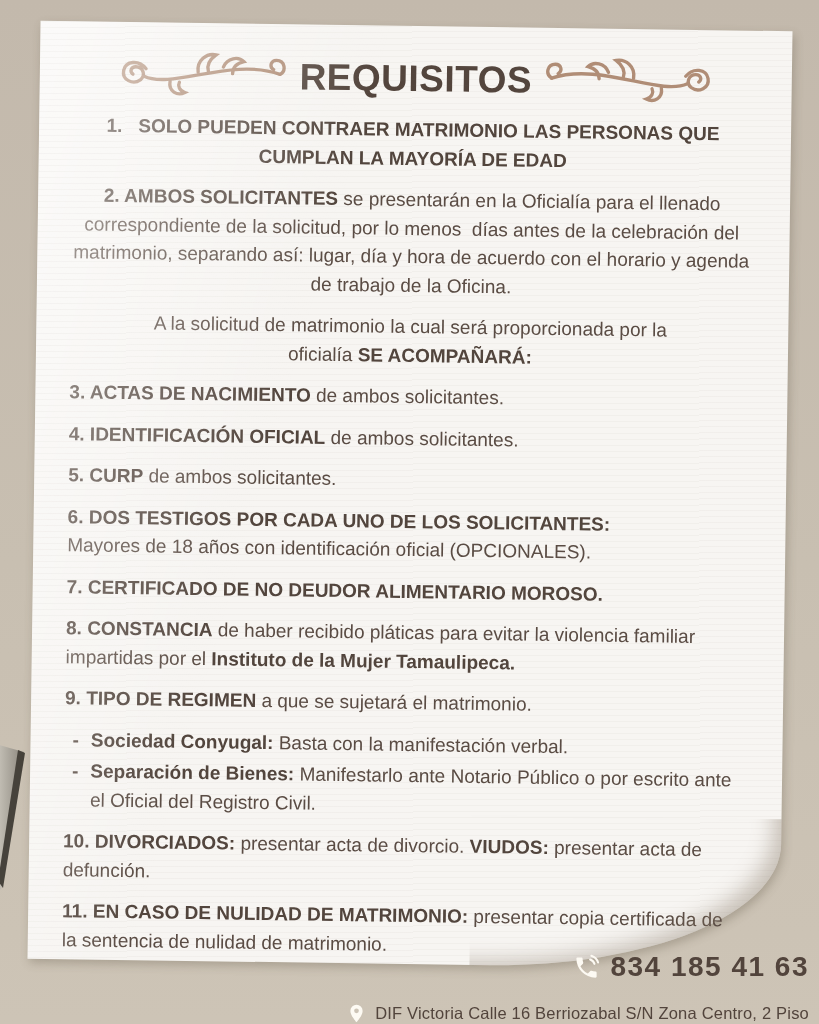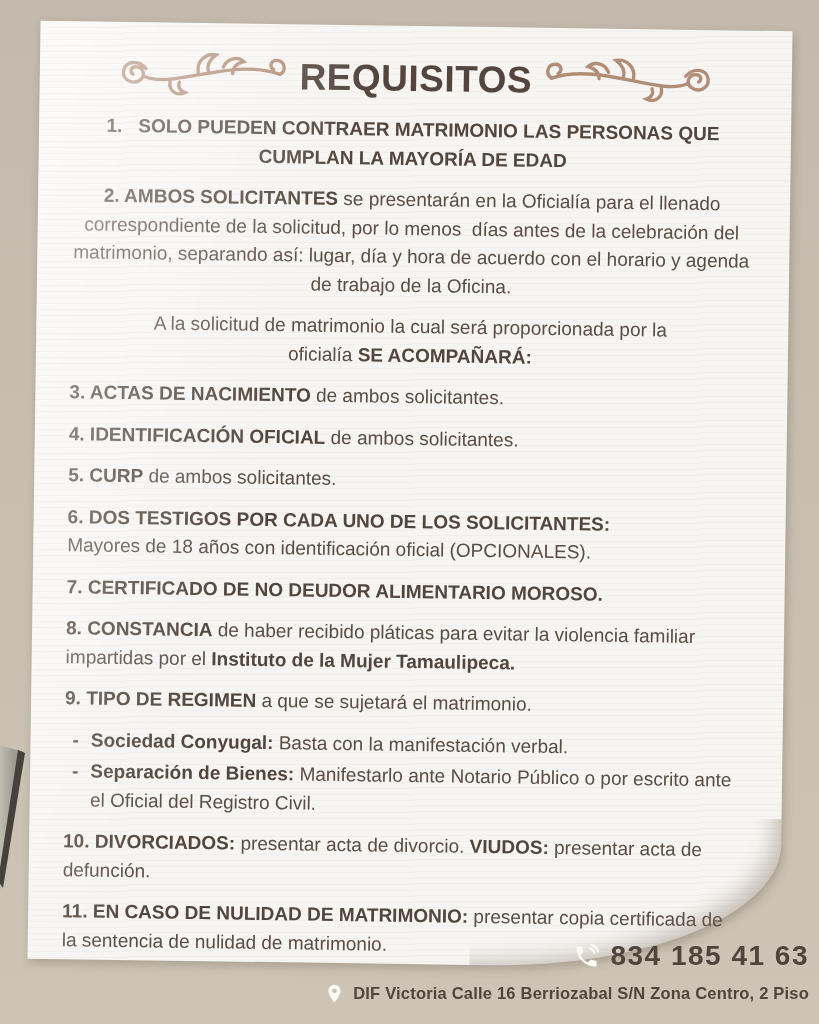--- a/index.html
+++ b/index.html
@@ -37,29 +37,29 @@
   .content {
     padding:10px 38px 0 34px; color:#5a4c44; font-size:19px; line-height:1.5;
   }
   .content p { margin:0 0 13px; }
   .content b { font-weight:700; color:#52453d; }
   .center { text-align:center; }
   .bullets { margin:0 0 13px; padding-left:8px; }
   .bullet { display:flex; gap:12px; margin-bottom:3px; }
   .bullet .dash { font-weight:700; flex:none; }
   .contact {
-    position:absolute; right:10px; bottom:20px; text-align:right; color:#52443c;
+    position:absolute; right:10px; bottom:0; text-align:right; color:#52443c;
   }
   .phone-row {
     display:flex; align-items:center; justify-content:flex-end; gap:10px;
     font-size:28px; font-weight:700; letter-spacing:1.5px;
   }
   .address-row {
     display:flex; align-items:center; justify-content:flex-end; gap:8px;
-    font-size:16.5px; font-weight:700; margin-top:11px; letter-spacing:0.2px;
+    font-size:16.5px; font-weight:400; margin-top:20px; letter-spacing:0.2px;
   }
   .icon { flex:none; }
   .pen { position:absolute; left:-4px; top:740px; }
 </style>
 </head>
 <body>
 
 <div class="stage">
 
   <svg class="pen" width="44" height="160" viewBox="0 0 44 160">

